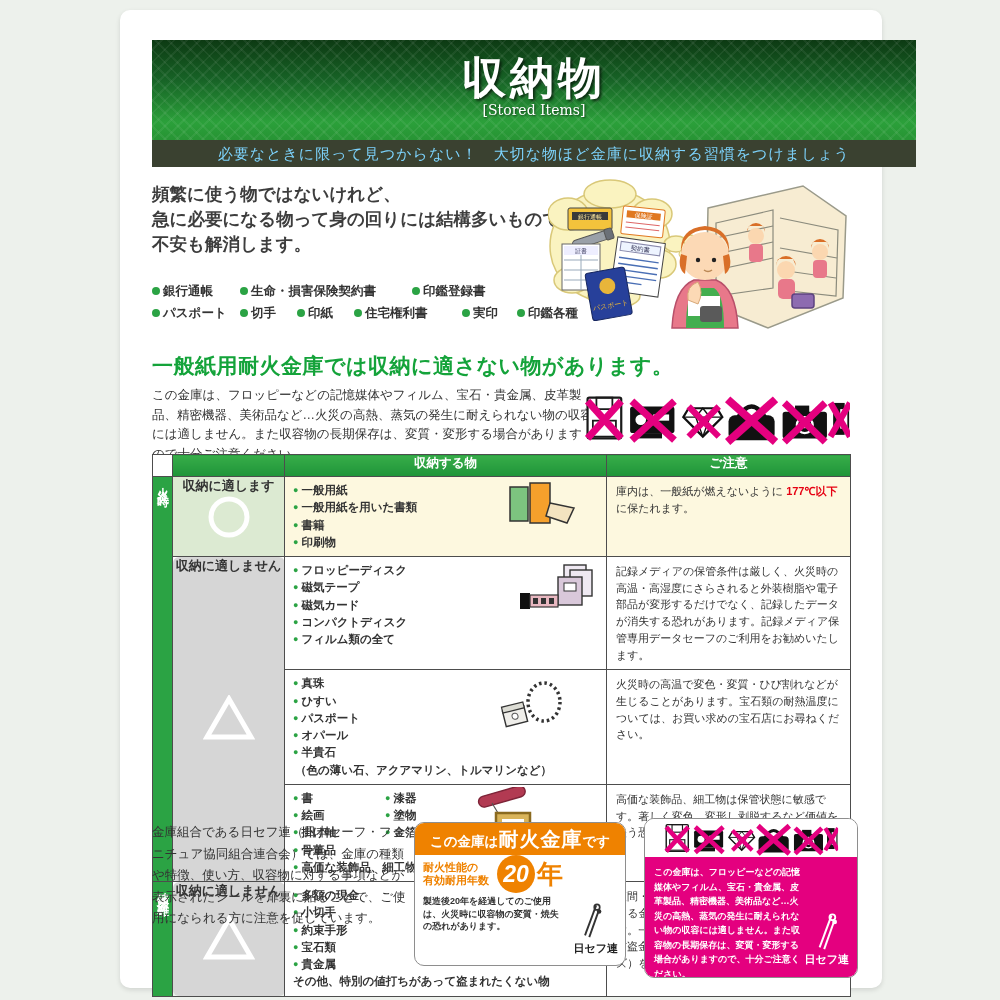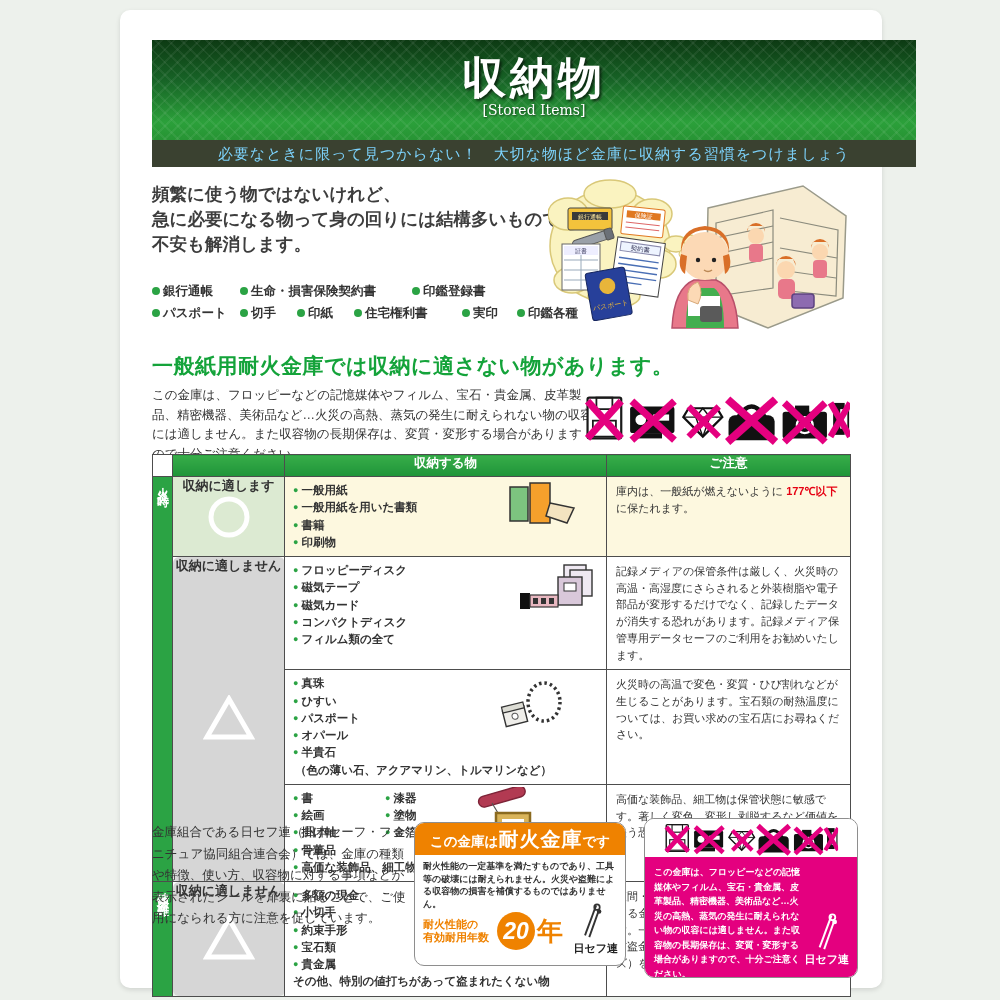--- a/index.html
+++ b/index.html
@@ -563,29 +563,29 @@
     </tr>
   </tbody>
     </table>
 
   <div class="f-left">金庫組合である日セフ連（日本セーフ・ファニチュア協同組合連合会）では、金庫の種類や特徴、使い方、収容物に対する事項などが表示されたシールを扉裏に貼ることで、ご使用になられる方に注意を促しています。</div>
 
   <div class="firebox">
     <div class="fb-hd">
       <span class="pre">この金庫は</span><span class="em">耐火金庫</span><span class="post">です</span>
     </div>
-    <div class="fb-body">耐火性能の一定基準を満たすものであり、工具等の破壊には耐えられません。火災や盗難による収容物の損害を補償するものではありません。</div>
     <div class="fb-years">
       <div class="fb-yl">
           <div>耐火性能の</div>
           <div>有効耐用年数</div>
         </div>
       <div class="fb-circ">20</div>
       <div class="fb-unit">年</div>
     </div>
+    <div class="fb-caution">製造後20年を経過してのご使用は、火災時に収容物の変質・焼失の恐れがあります。</div>
     <svg class="fb-pin" width="24" height="38" viewBox="0 0 28 44" style="color:#333" stroke="#333">
         <use href="#pin"></use>
       </svg>
     <div class="fb-org">日セフ連</div>
   </div>
 
   <div class="pinkbox">
     <div class="pb-icons">
       <svg width="186" height="36" viewBox="0 0 300 62">
           <use href="#banicons"></use>

